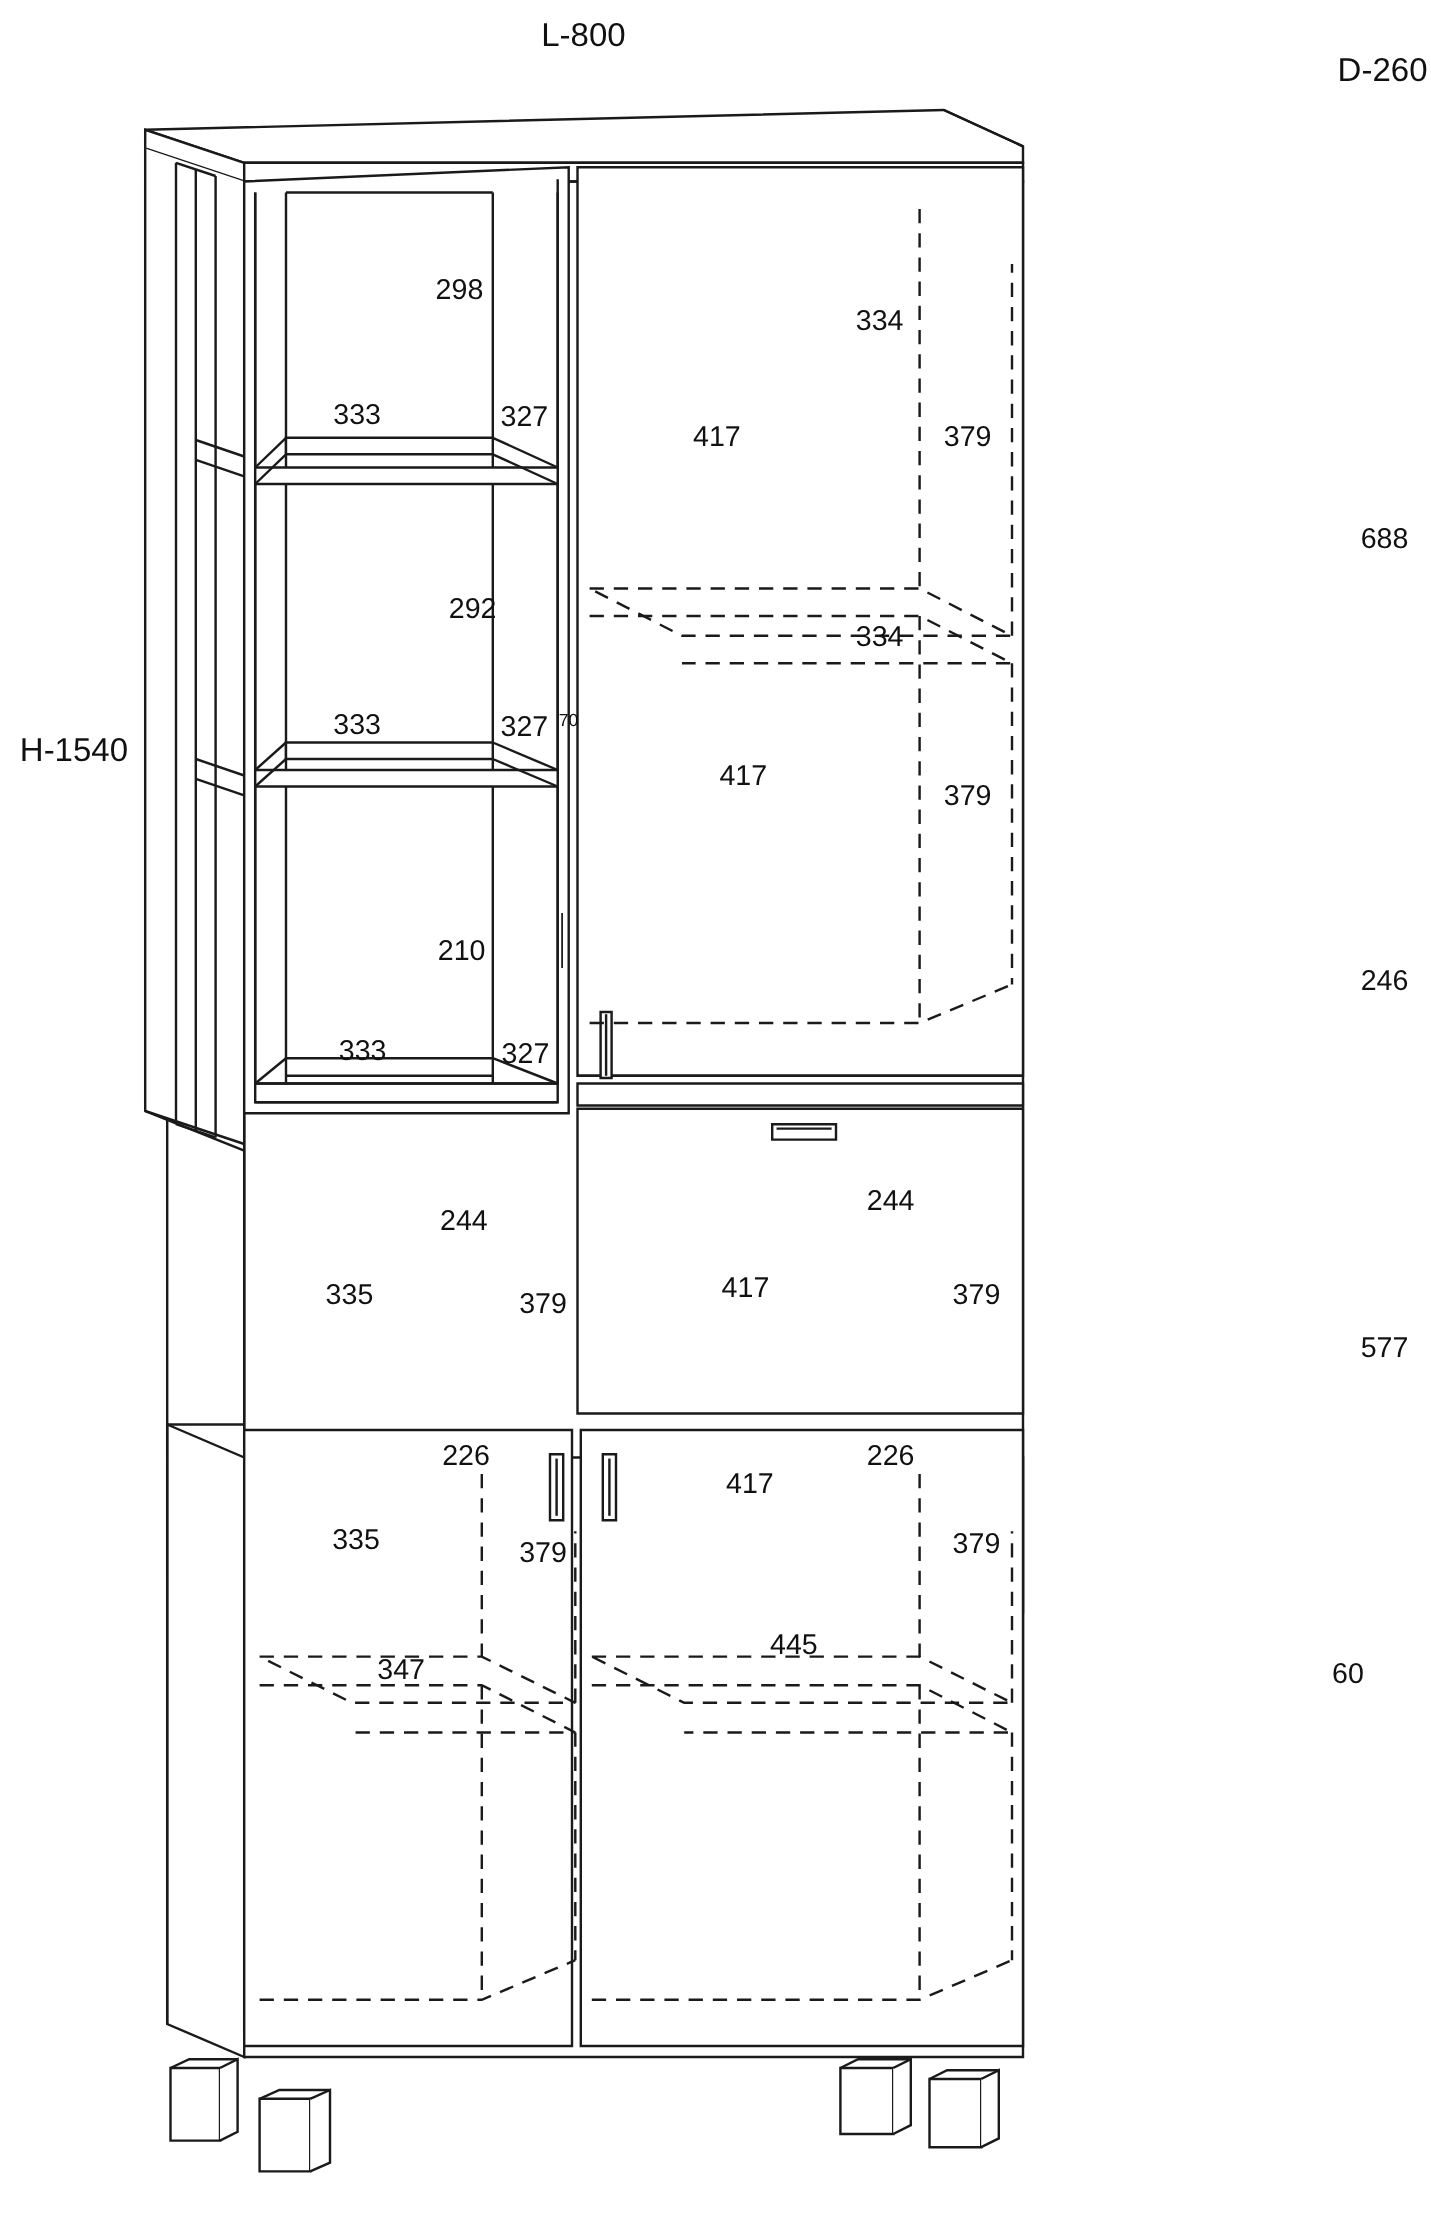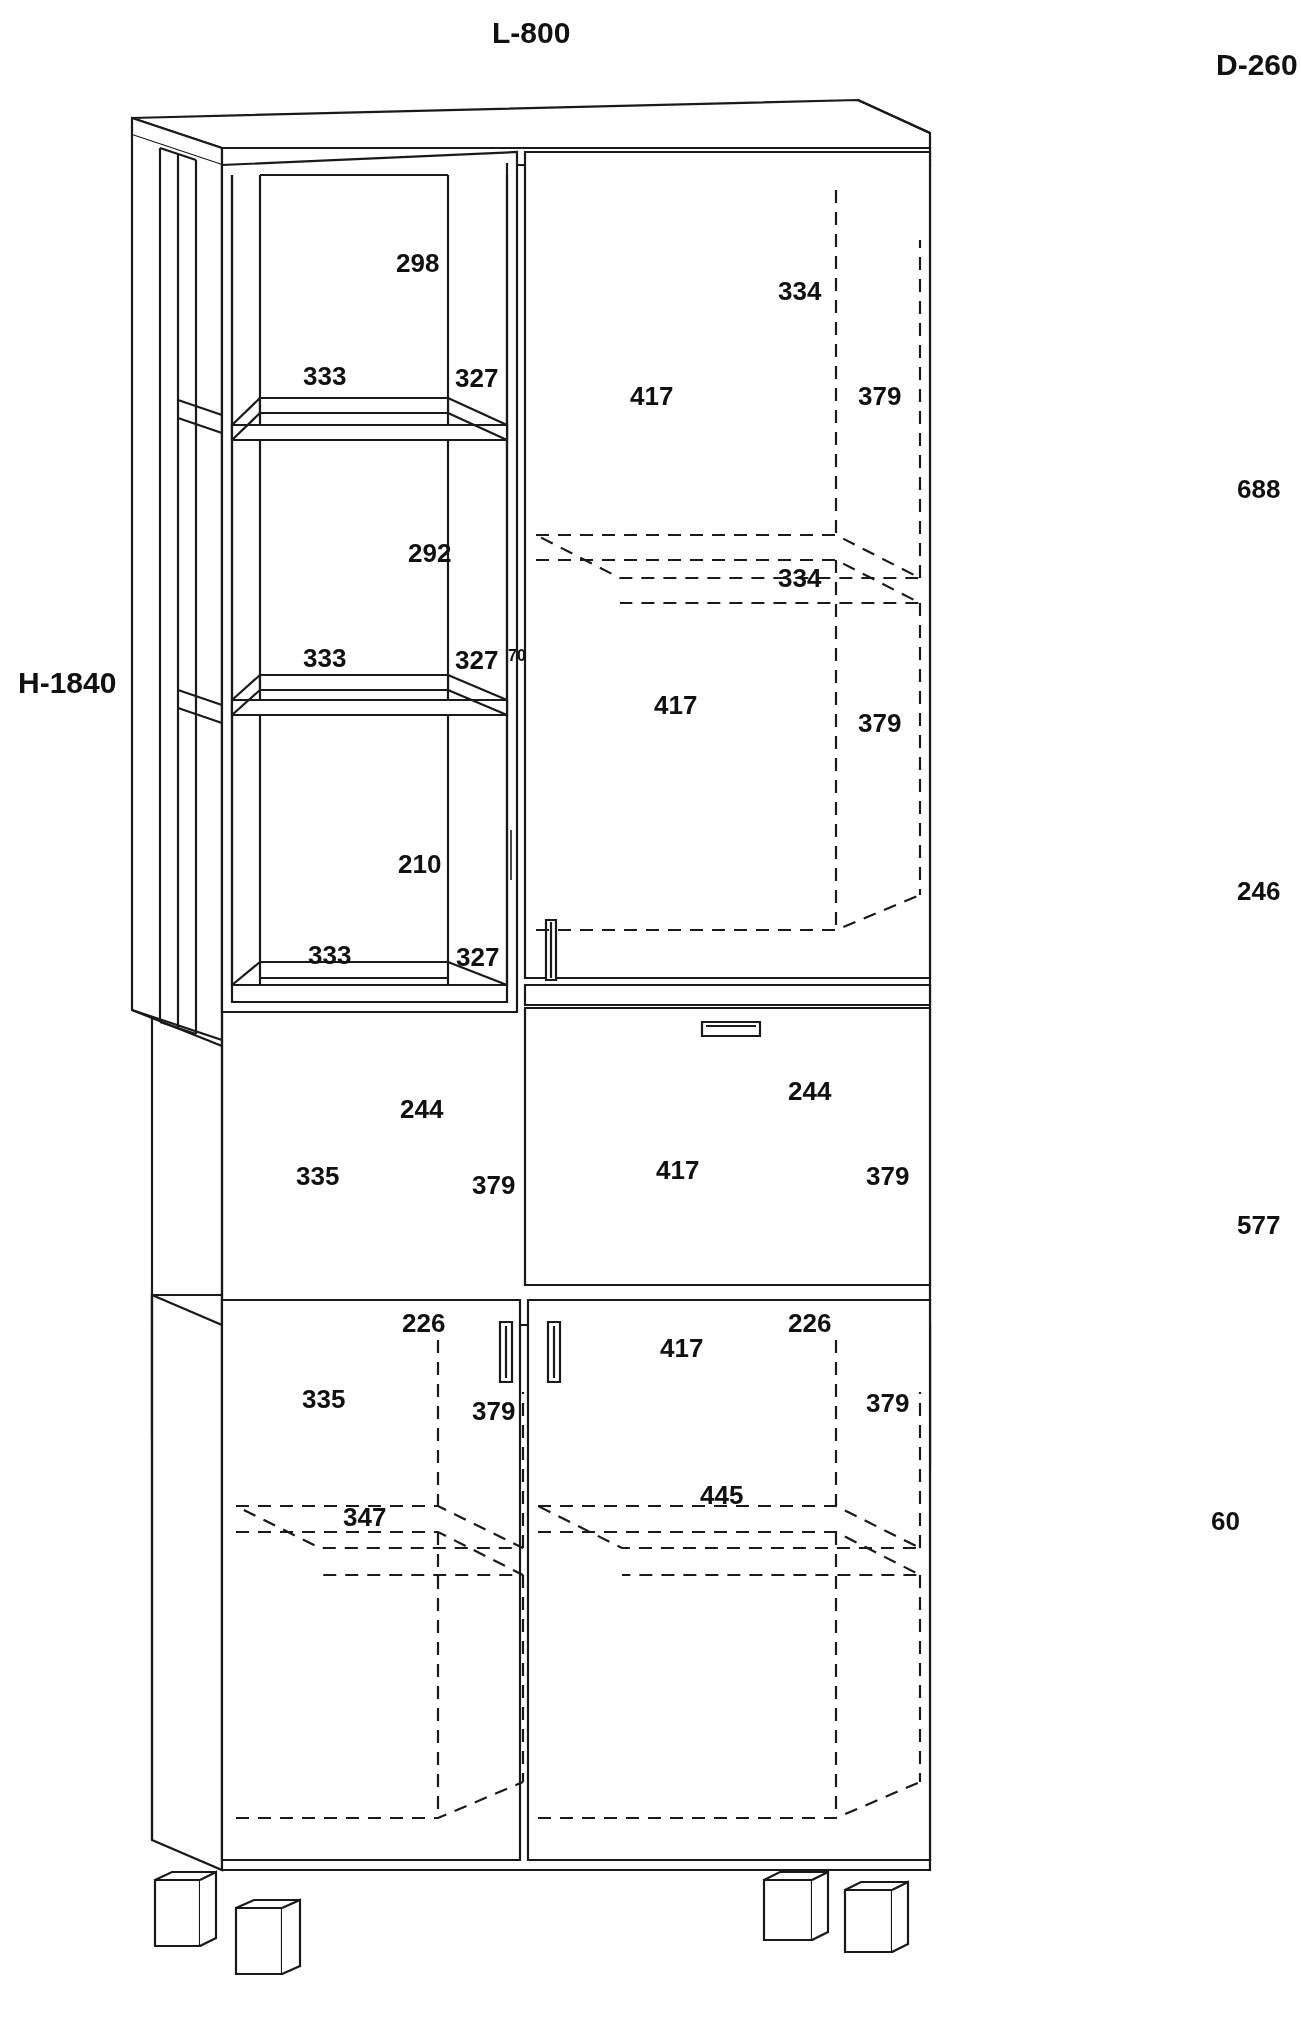--- a/index.html
+++ b/index.html
@@ -10,21 +10,20 @@
   body {
     font-family: "Liberation Sans", sans-serif;
     color: #111111;
   }
   #stage {
     position: relative;
     width: 1301px;
     height: 2028px;
     overflow: hidden;
     background: #ffffff;
-    font-weight: bold;
   }
   #stage svg {
     position: absolute;
     left: 0;
     top: 0;
   }
   .lbl {
     position: absolute;
     font-family: "Liberation Sans", sans-serif;
     color: #111111;
@@ -198,21 +197,21 @@
         <path d="M511 830 L511 880"></path>
       </g>
 
     </g>
   </svg>
 
   <div class="lbl lbl-big" style="left:492px; top:18px;">L-800</div>
 
   <div class="lbl lbl-big" style="left:1216px; top:50px;">D-260</div>
 
-  <div class="lbl lbl-big" style="left:18px; top:668px;">H-1840</div>
+  <div class="lbl lbl-big" style="left:18px; top:668px;">H-1540</div>
 
   <div class="lbl lbl-dim" style="left:1237px; top:476px;">688</div>
   <div class="lbl lbl-dim" style="left:1237px; top:878px;">246</div>
   <div class="lbl lbl-dim" style="left:1237px; top:1212px;">577</div>
 
   <div class="lbl lbl-dim" style="left:343px; top:1504px;">347</div>
   <div class="lbl lbl-dim" style="left:700px; top:1482px;">445</div>
   <div class="lbl lbl-dim" style="left:1211px; top:1508px;">60</div>
 
   <div class="lbl lbl-dim" style="left:396px; top:250px;">298</div>

